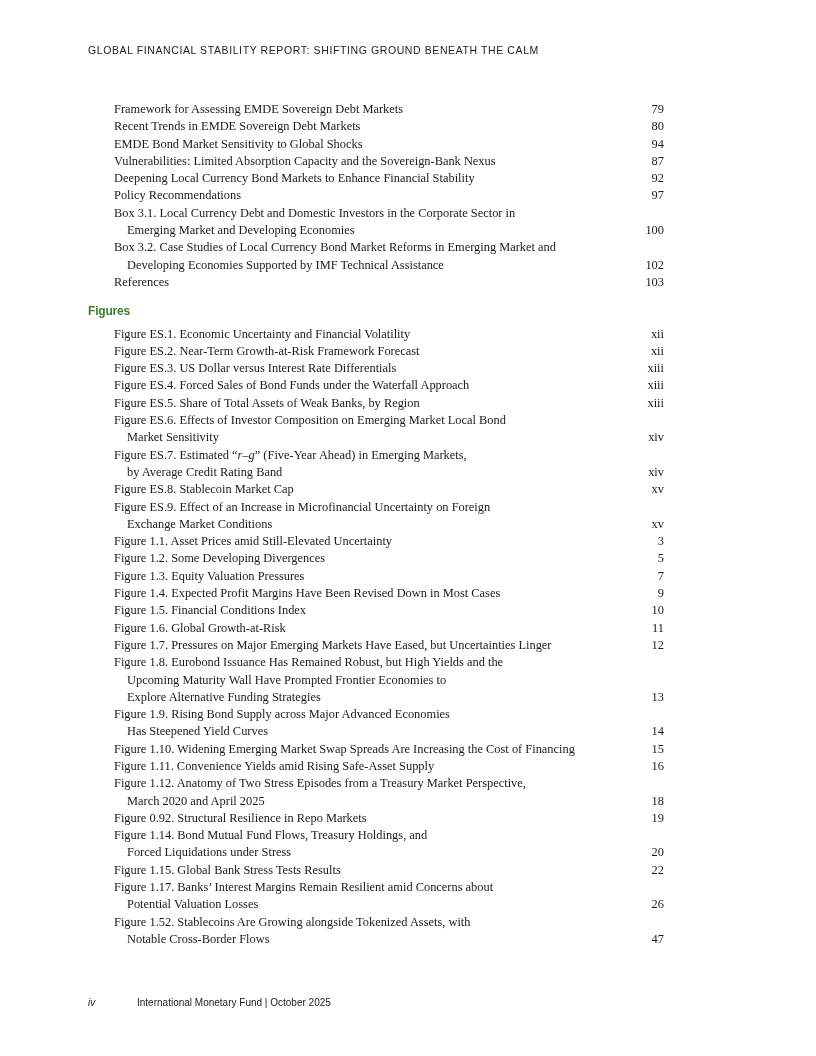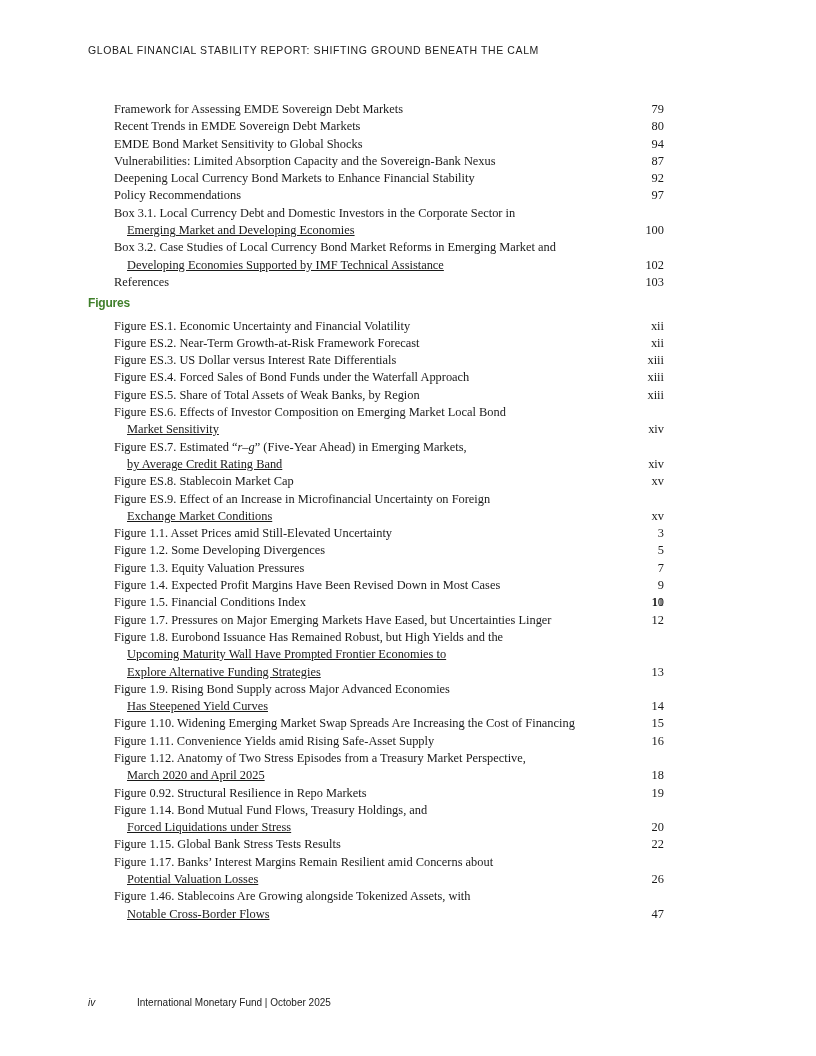--- a/index.html
+++ b/index.html
@@ -37,34 +37,33 @@
       position: relative;
       padding-left: 26px;
       padding-right: 40px;
     }
     .entry .line {
       display: block;
       white-space: nowrap;
     }
     .entry .line.cont {
       padding-left: 13px;
-      text-decoration: underline;
     }
     .entry .page {
       position: absolute;
       right: 0;
       bottom: 0;
       text-align: right;
     }
     .section-heading {
       font-family: "Liberation Sans", sans-serif;
       font-weight: bold;
       font-size: 12px;
       color: #3f7f2a;
-      margin-top: 4px;
+      margin-top: 12px;
       margin-bottom: 5px;
       letter-spacing: -0.2px;
     }
     .footer {
       position: absolute;
       top: 997px;
       left: 88px;
       font-family: "Liberation Sans", sans-serif;
       font-size: 10px;
       color: #222;
@@ -177,20 +176,21 @@
       </div>
       <div class="entry">
         <span class="line">Figure 1.4. Expected Profit Margins Have Been Revised Down in Most Cases</span>
         <span class="page">9</span>
       </div>
       <div class="entry">
         <span class="line">Figure 1.5. Financial Conditions Index</span>
         <span class="page">10</span>
       </div>
       <div class="entry">
+        <span class="line">Figure 1.6. Global Growth-at-Risk</span>
         <span class="page">11</span>
       </div>
       <div class="entry">
         <span class="line">Figure 1.7. Pressures on Major Emerging Markets Have Eased, but Uncertainties Linger</span>
         <span class="page">12</span>
       </div>
       <div class="entry">
         <span class="line">Figure 1.8. Eurobond Issuance Has Remained Robust, but High Yields and the</span>
         <span class="line cont">Upcoming Maturity Wall Have Prompted Frontier Economies to</span>
         <span class="line cont">Explore Alternative Funding Strategies</span>
@@ -226,21 +226,21 @@
       <div class="entry">
         <span class="line">Figure 1.15. Global Bank Stress Tests Results</span>
         <span class="page">22</span>
       </div>
       <div class="entry">
         <span class="line">Figure 1.17. Banks’ Interest Margins Remain Resilient amid Concerns about</span>
         <span class="line cont">Potential Valuation Losses</span>
         <span class="page">26</span>
       </div>
       <div class="entry">
-        <span class="line">Figure 1.46. Stablecoins Are Growing alongside Tokenized Assets, with</span>
+        <span class="line">Figure 1.52. Stablecoins Are Growing alongside Tokenized Assets, with</span>
         <span class="line cont">Notable Cross-Border Flows</span>
         <span class="page">47</span>
       </div>
     </div>
 </div>
 
 <div class="footer">
   <span class="folio">iv</span><span>International Monetary Fund | October 2025</span>
 </div>
 

